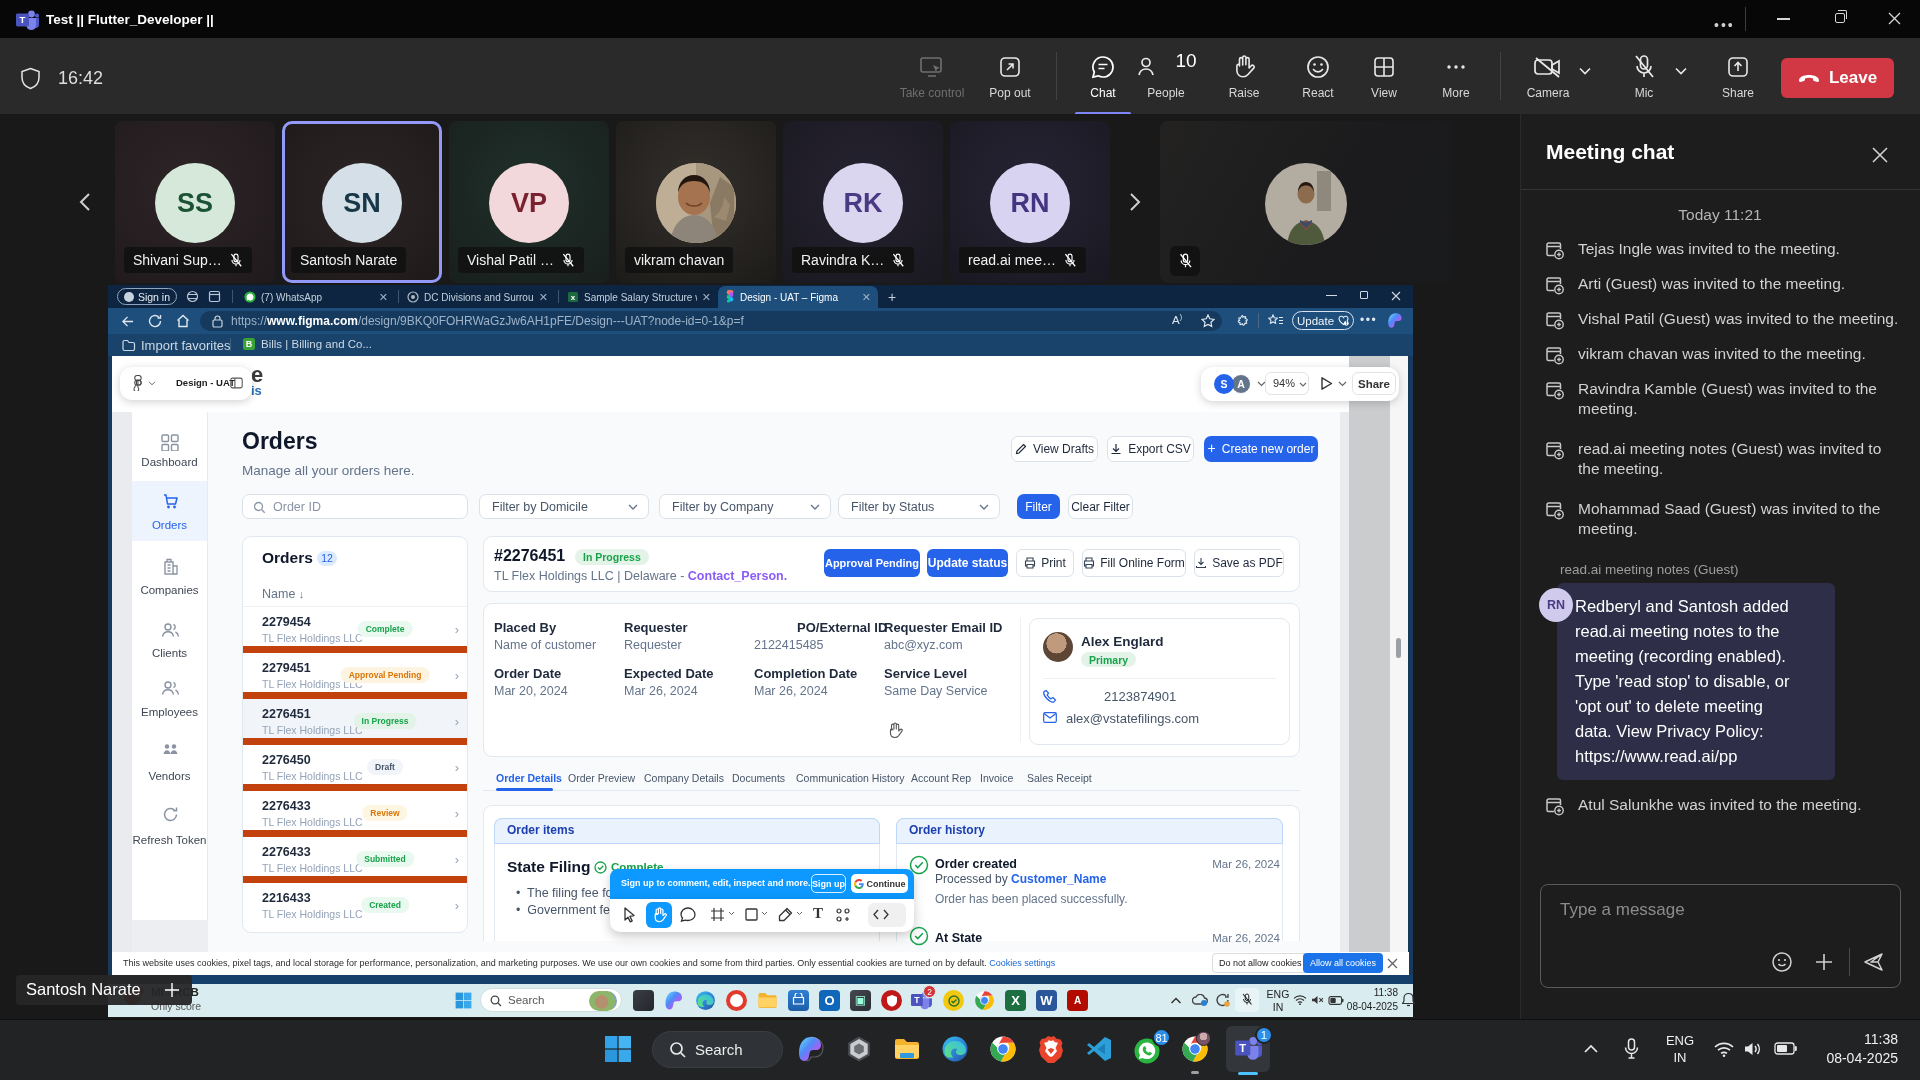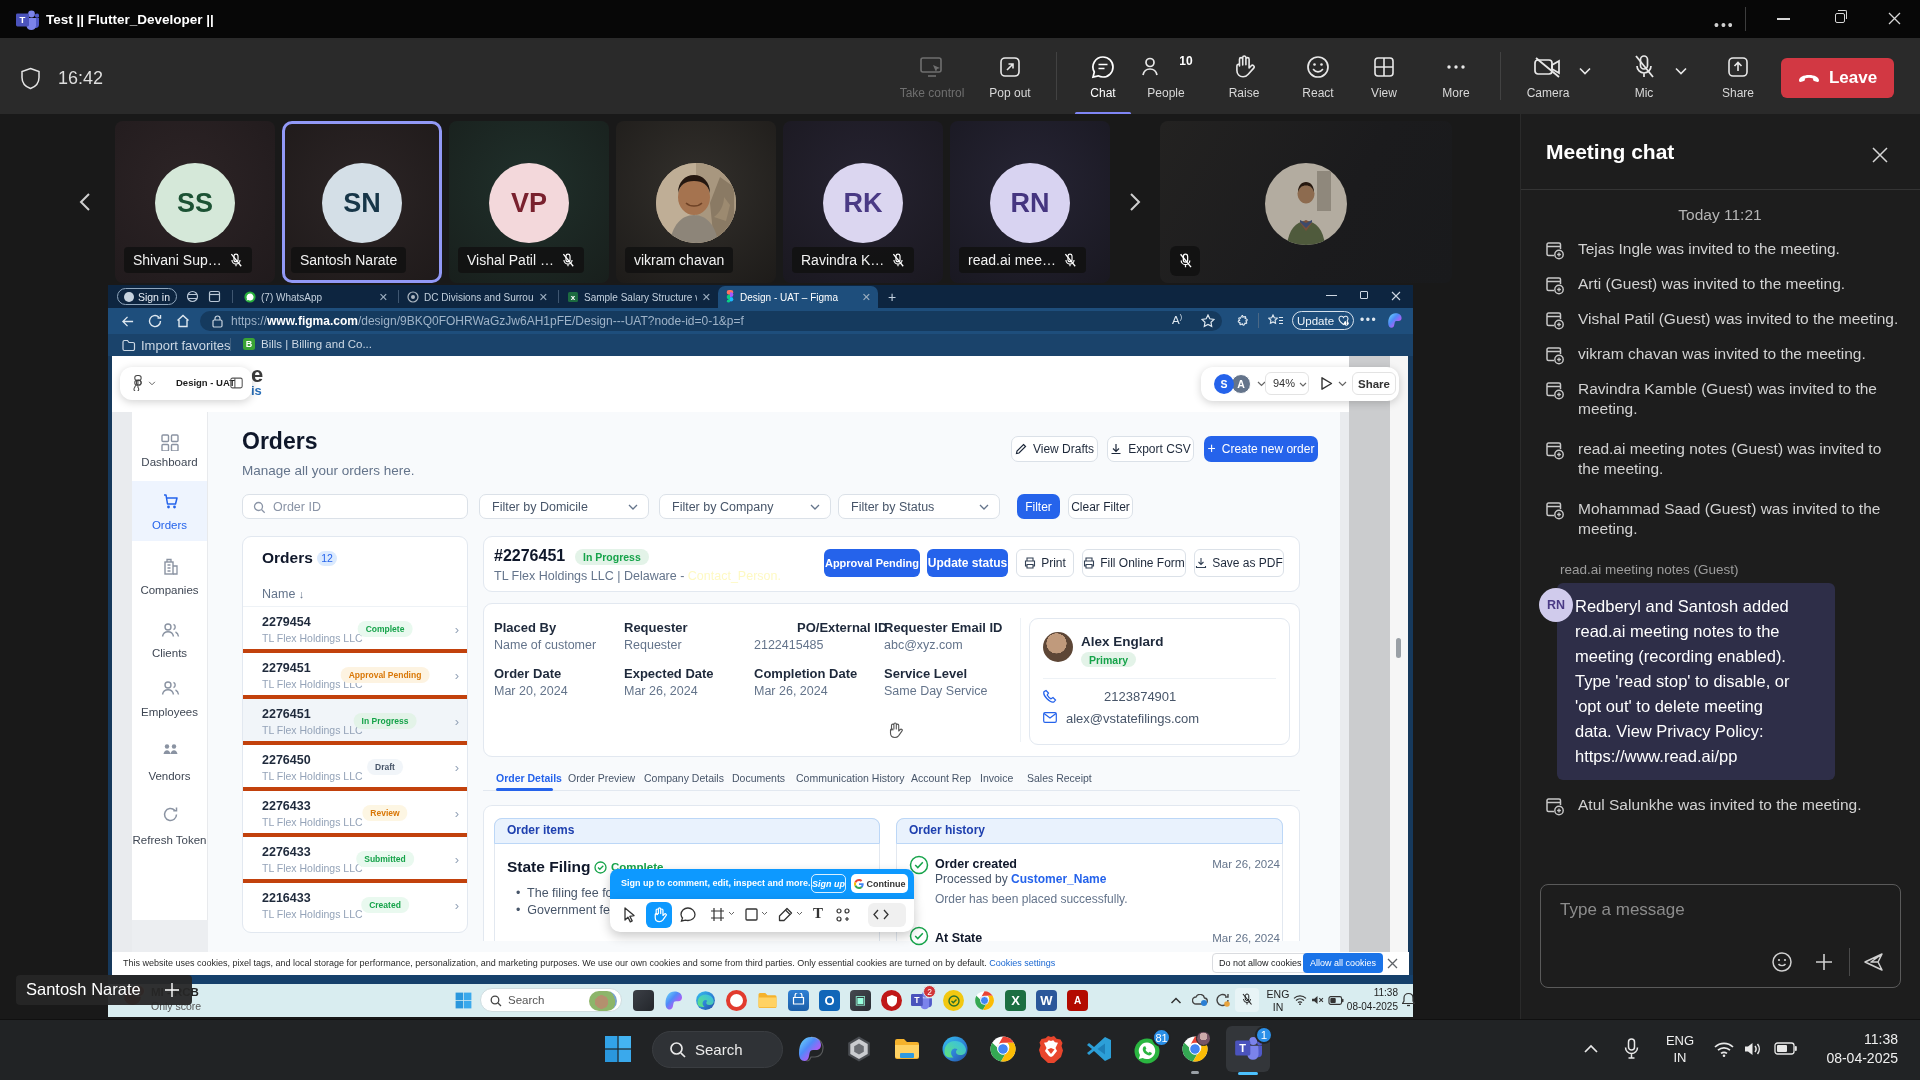--- a/index.html
+++ b/index.html
@@ -81,21 +81,21 @@
     <div class="tx" style="color:#fff;">Chat</div>
   </div>
   <div class="abs" style="left:1075px;top:112px;width:56px;height:3px;border-radius:2px;background:#7f85f5;"></div>
 
   <div class="tbb" style="left:1126px;">
     <div class="ic">
         <svg width="26" height="26" viewBox="0 0 26 26">
           <circle cx="11" cy="8.5" r="4" fill="none" stroke="#e8e8e8" stroke-width="1.7"></circle>
           <path d="M4 21c.8-3.8 3.6-6 7-6s6.2 2.2 7 6" fill="none" stroke="#e8e8e8" stroke-width="1.7"></path>
         </svg>
-        <span style="color:#fff;font-size:12px;font-weight:700;margin:-12px 0 0 14px;">10</span>
+        <span style="color:#fff;font-size:19px;font-weight:400;margin:-12px 0 0 14px;">10</span>
       </div>
     <div class="tx">People</div>
   </div>
 
   <div class="tbb" style="left:1204px;">
     <div class="ic">
         <svg width="22" height="26" viewBox="0 0 22 26">
           <path d="M6.5 12V5.2a1.6 1.6 0 0 1 3.2 0V11M9.7 10.8V3.6a1.6 1.6 0 0 1 3.2 0v7.2M12.9 10.8V5.2a1.6 1.6 0 0 1 3.2 0V14l2.2-2.3a1.7 1.7 0 0 1 2.4 2.4L15 20.5a6.5 6.5 0 0 1-5 2.3c-3.6 0-6.1-2.6-6.1-6.2V12a1.6 1.6 0 0 1 2.6-1.2" fill="none" stroke="#e8e8e8" stroke-width="1.6" stroke-linecap="round" stroke-linejoin="round"></path>
         </svg>
       </div>
@@ -500,21 +500,21 @@
   </div>
   <div class="abs" style="left:1017px;top:494px;width:43px;height:25px;background:#2563eb;border-radius:7px;font-size:12px;color:#fff;display:flex;align-items:center;justify-content:center;">Filter</div>
   <div class="abs" style="left:1068px;top:494px;width:65px;height:25px;background:#fff;border:1px solid #dbe1e8;border-radius:7px;font-size:12px;color:#1e293b;display:flex;align-items:center;justify-content:center;">Clear Filter</div>
 
   <div class="abs" style="left:242px;top:536px;width:226px;height:397px;background:#fff;border:1px solid #e2e8f0;border-radius:9px;"></div>
   <div class="abs" style="left:262px;top:549px;font-size:15.5px;font-weight:700;color:#0f172a;">Orders</div>
   <div class="abs" style="left:317px;top:551px;width:20px;height:15px;background:#dbeafe;border-radius:8px;font-size:10.5px;color:#2563eb;text-align:center;line-height:15px;">12</div>
   <div class="abs" style="left:262px;top:587px;font-size:12.5px;color:#64748b;">Name <span style="font-size:11px;">↓</span></div>
   <div class="abs" style="left:243px;top:606px;width:224px;height:1px;background:#eef2f6;"></div>
   <style>
-    .orow { position:absolute; left:243px; width:224px; height:46px; border-bottom:4px solid #c2410c; }
+    .orow { position:absolute; left:243px; width:224px; height:46px; border-bottom:7px solid #c2410c; }
     .orow .n { position:absolute; left:19px; top:8px; font-size:12.5px; font-weight:600; color:#1e293b; }
     .orow .c { position:absolute; left:19px; top:25px; font-size:10.5px; color:#94a3b8; }
     .orow .p { position:absolute; left:142px; top:14px; transform:translateX(-50%); font-size:8.5px; font-weight:600; border-radius:8px; padding:3px 8px; white-space:nowrap; }
     .orow .a { position:absolute; right:8px; top:15px; color:#94a3b8; font-size:13px; }
   </style>
   <div class="orow" style="top:607px;">
       <span class="n">2279454</span>
       <span class="c">TL Flex Holdings LLC</span>
       <span class="p" style="color:#16a34a;background:#e9f9ef;">Complete</span>
       <span class="a">›</span>
@@ -552,21 +552,21 @@
   <div class="orow" style="top:883px;border-bottom:none;">
       <span class="n">2216433</span>
       <span class="c">TL Flex Holdings LLC</span>
       <span class="p" style="color:#16a34a;background:#e9f9ef;">Created</span>
       <span class="a">›</span>
     </div>
 
   <div class="abs" style="left:483px;top:536px;width:817px;height:56px;background:#fff;border:1px solid #e2e8f0;border-radius:9px;"></div>
   <div class="abs" style="left:494px;top:547px;font-size:16px;font-weight:700;color:#0f172a;">#2276451</div>
   <div class="abs" style="left:575px;top:549px;padding:2px 8px;background:#e3f3e8;border-radius:9px;font-size:10.5px;font-weight:600;color:#16a34a;">In Progress</div>
-  <div class="abs" style="left:494px;top:569px;font-size:12.5px;color:#64748b;">TL Flex Holdings LLC | Delaware - <span style="color:#fef9c3;font-weight:400;">Contact_Person.</span></div>
+  <div class="abs" style="left:494px;top:569px;font-size:12.5px;color:#64748b;">TL Flex Holdings LLC | Delaware - <span style="color:#8b5cf6;font-weight:700;">Contact_Person.</span></div>
   <div class="abs" style="left:824px;top:549px;width:96px;height:28px;background:#2563eb;border-radius:6px;font-size:11px;font-weight:600;color:#fff;display:flex;align-items:center;justify-content:center;white-space:nowrap;">Approval Pending</div>
   <div class="abs" style="left:927px;top:549px;width:81px;height:28px;background:#2563eb;border-radius:6px;font-size:12px;font-weight:600;color:#fff;display:flex;align-items:center;justify-content:center;">Update status</div>
   <div class="abs" style="left:1016px;top:549px;width:58px;height:28px;background:#fff;border:1px solid #dbe1e8;border-radius:6px;display:flex;align-items:center;justify-content:center;gap:5px;font-size:12px;color:#1e293b;">
     <svg width="12" height="12" viewBox="0 0 12 12">
         <path d="M3 4V1h6v3M3 9H1.5V4h9V9H9M3 7.5h6V11H3z" fill="none" stroke="#334155" stroke-width="1.1"></path>
       </svg>Print
   </div>
   <div class="abs" style="left:1082px;top:549px;width:104px;height:28px;background:#fff;border:1px solid #dbe1e8;border-radius:6px;display:flex;align-items:center;justify-content:center;gap:5px;font-size:12px;color:#1e293b;">
     <svg width="12" height="12" viewBox="0 0 12 12">
         <path d="M3 4V1h6v3M3 9H1.5V4h9V9H9M3 7.5h6V11H3z" fill="none" stroke="#334155" stroke-width="1.1"></path>
@@ -692,21 +692,21 @@
         <path d="M2 1.8l9.5 5.7L2 13.2z" fill="none" stroke="#333" stroke-width="1.4" stroke-linejoin="round"></path>
       </svg>
     <svg class="abs" style="left:137px;top:14px;" width="9" height="6" viewBox="0 0 9 6">
         <path d="M1 1l3.5 3.5L8 1" fill="none" stroke="#666" stroke-width="1.2"></path>
       </svg>
     <div class="abs" style="left:151px;top:5px;width:44px;height:23px;border:1px solid #e3e3e3;border-radius:6px;font-size:11.5px;font-weight:600;color:#333;display:flex;align-items:center;justify-content:center;background:#fff;">Share</div>
   </div>
 
   <div class="abs" style="left:610px;top:869px;width:304px;height:30px;background:#0d99ff;border-radius:8px 8px 0 0;box-shadow:0 3px 10px rgba(0,0,0,.2);">
     <span class="abs" style="left:11px;top:9px;font-size:9px;font-weight:700;color:#fff;white-space:nowrap;">Sign up to comment, edit, inspect and more.</span>
-    <div class="abs" style="left:201px;top:5px;width:35px;height:19px;border:1px solid rgba(255,255,255,.85);border-radius:5px;font-size:9px;font-weight:600;color:#fff;display:flex;align-items:center;justify-content:center;font-style:italic;">Sign up</div>
+    <div class="abs" style="left:201px;top:5px;width:35px;height:19px;border:1px solid rgba(255,255,255,.85);border-radius:5px;font-size:9px;font-weight:600;color:#fff;display:flex;align-items:center;justify-content:center;">Sign up</div>
     <div class="abs" style="left:241px;top:5px;width:57px;height:19px;background:#fff;border-radius:5px;display:flex;align-items:center;justify-content:center;gap:3px;">
       <svg width="10" height="10" viewBox="0 0 48 48">
           <path fill="#ea4335" d="M24 9.5c3.5 0 6.6 1.2 9.1 3.6l6.8-6.8C35.8 2.4 30.3 0 24 0 14.6 0 6.5 5.4 2.6 13.2l7.9 6.2C12.4 13.5 17.7 9.5 24 9.5z"></path>
           <path fill="#4285f4" d="M46.5 24.5c0-1.6-.1-3.1-.4-4.5H24v9h12.7c-.6 2.9-2.2 5.4-4.7 7.1l7.6 5.9c4.5-4.1 6.9-10.2 6.9-17.5z"></path>
           <path fill="#fbbc05" d="M10.5 28.6a14.5 14.5 0 0 1 0-9.2l-7.9-6.2a24 24 0 0 0 0 21.6z"></path>
           <path fill="#34a853" d="M24 48c6.5 0 11.9-2.1 15.9-5.8l-7.6-5.9c-2.1 1.4-4.9 2.3-8.3 2.3-6.3 0-11.6-4-13.5-9.6l-7.9 6.2C6.5 42.6 14.6 48 24 48z"></path>
         </svg>
       <span style="font-size:9px;font-weight:600;color:#333;">Continue</span>
     </div>
   </div>

